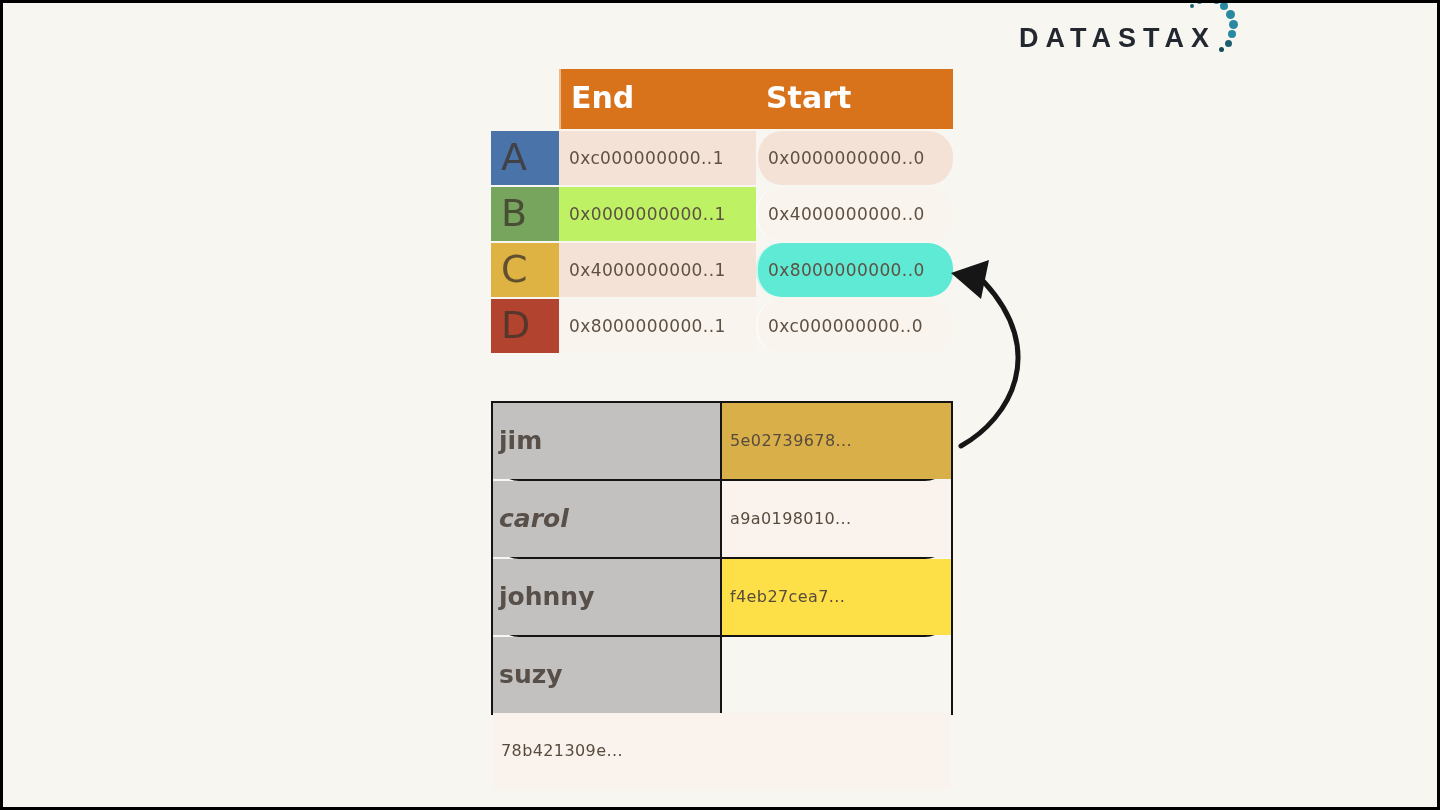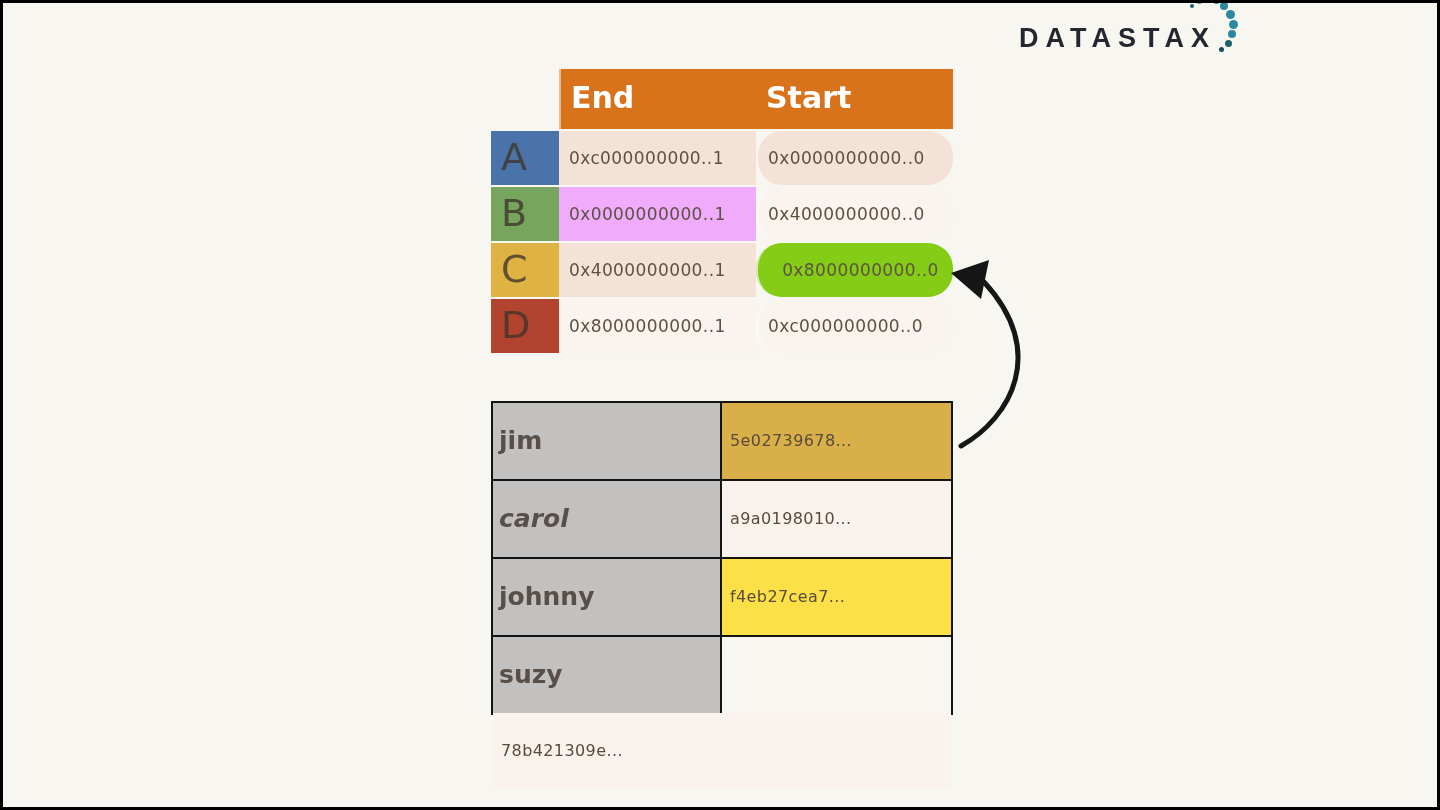--- a/index.html
+++ b/index.html
@@ -44,21 +44,21 @@
     font-size:17px;line-height:54px;padding-left:10px;
     color:#5e5143;letter-spacing:0.4px;
   }
   .cell-hex.second{border-left:2px solid rgba(255,255,255,0.65);border-radius:25px;}
 
   
   .hash-table{
     position:absolute;left:488px;top:398px;width:462px;
     box-sizing:border-box;border:2px solid #141414;
   }
-  .hash-row{display:flex;height:76px;border-bottom:2px solid #141414;}
+  .hash-row{display:flex;height:76px;border-bottom:2px solid #141414;border-radius:26px;}
   .hash-row:last-child{border-bottom:none;flex-direction:column;}
   .cell-name{
     width:229px;box-sizing:border-box;border-right:2px solid #141414;
     font-size:25px;font-weight:700;line-height:76px;padding-left:6px;
     color:#584f48;
   }
   .cell-hash{
     flex:1;box-sizing:border-box;
     font-size:16px;line-height:76px;padding-left:8px;
     color:#584b3e;letter-spacing:0.4px;
@@ -95,28 +95,28 @@
     <div class="token-rows">
 
       <div class="token-row">
         <div class="cell-letter" style="background: rgb(74, 115, 169);">A</div>
         <div class="cell-hex" style="background: rgb(245, 226, 215);">0xc000000000..1</div>
         <div class="cell-hex second" style="background: rgb(245, 226, 215);">0x0000000000..0</div>
       </div>
 
       <div class="token-row">
         <div class="cell-letter" style="background: rgb(119, 165, 94);">B</div>
-        <div class="cell-hex" style="background: #f0abfc;">0x0000000000..1</div>
+        <div class="cell-hex" style="background: #bef264;">0x0000000000..1</div>
         <div class="cell-hex second" style="background: rgb(250, 244, 238);">0x4000000000..0</div>
       </div>
 
       <div class="token-row">
         <div class="cell-letter" style="background: rgb(222, 178, 67);">C</div>
         <div class="cell-hex" style="background: rgb(245, 226, 215);">0x4000000000..1</div>
-        <div class="cell-hex second" style="background: #84cc16; text-align: center;">0x8000000000..0</div>
+        <div class="cell-hex second" style="background: #5eead4;">0x8000000000..0</div>
       </div>
 
       <div class="token-row">
         <div class="cell-letter" style="background: rgb(178, 67, 46);">D</div>
         <div class="cell-hex" style="background: rgb(250, 244, 238);">0x8000000000..1</div>
         <div class="cell-hex second" style="background: rgb(250, 244, 238);">0xc000000000..0</div>
       </div>
 
     </div>
   </div>

